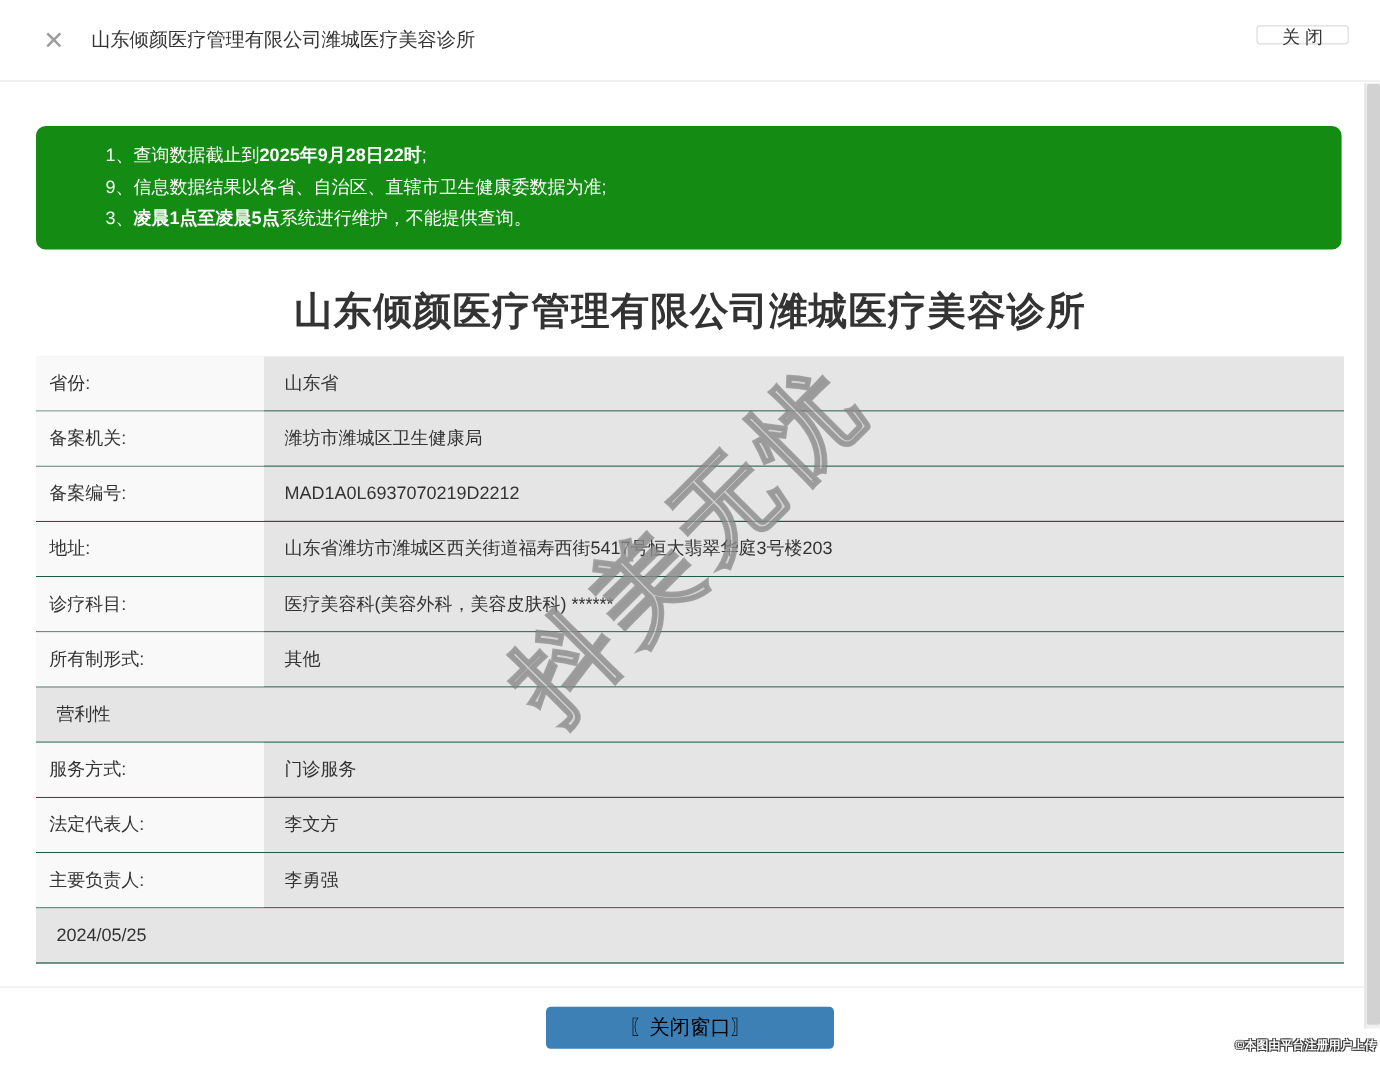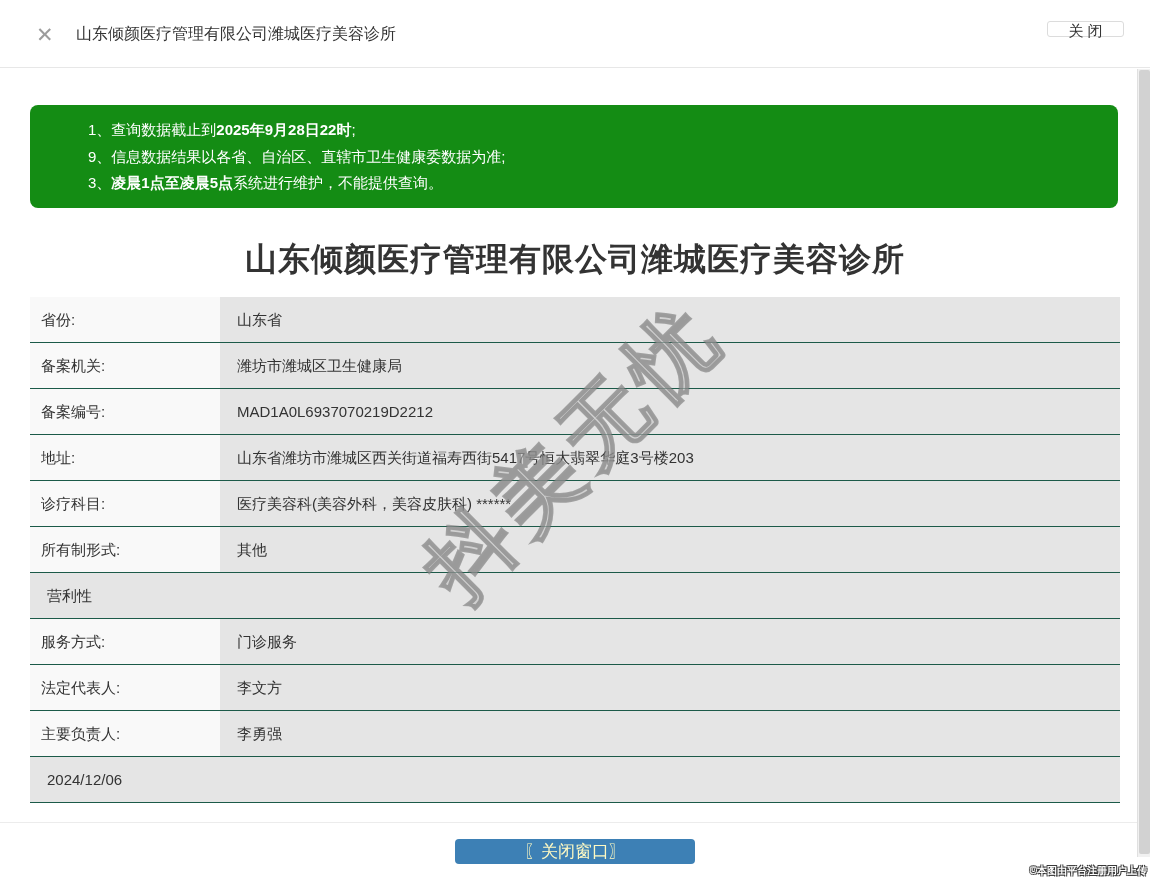--- a/index.html
+++ b/index.html
@@ -97,24 +97,24 @@
   .bottom-divider {
     position: absolute; left: 0; top: 822px;
     width: 1150px; height: 0;
     border-top: 1px solid #ececec;
   }
 
   
   .close-window-btn {
     position: absolute; left: 50%; top: 839px;
     transform: translateX(-50%);
-    width: 240px; height: 25px;
+    width: 240px; height: 35px;
     background: #3d80b5;
     border: none; border-radius: 4px;
-    color: #fef9c3; font-size: 17px;
+    color: #000000; font-size: 17px;
     font-family: inherit;
     cursor: pointer;
   }
 
   
   .diag-watermark {
     position: absolute;
     left: 375px; top: 395px;
     width: 400px;
     text-align: center;
@@ -204,21 +204,21 @@
   </div>
   <div class="info-row">
     <div class="info-label">法定代表人:</div>
     <div class="info-value">李文方</div>
   </div>
   <div class="info-row">
     <div class="info-label">主要负责人:</div>
     <div class="info-value">李勇强</div>
   </div>
   <div class="info-row">
-    <div class="info-value">2024/12/06</div>
+    <div class="info-value">2024/05/25</div>
   </div>
 </div>
 
 <div class="bottom-divider"></div>
 
 <button class="close-window-btn">〖关闭窗口〗</button>
 
 <div class="diag-watermark">抖美无忧</div>
 
 <div class="upload-credit">©本图由平台注册用户上传</div>

